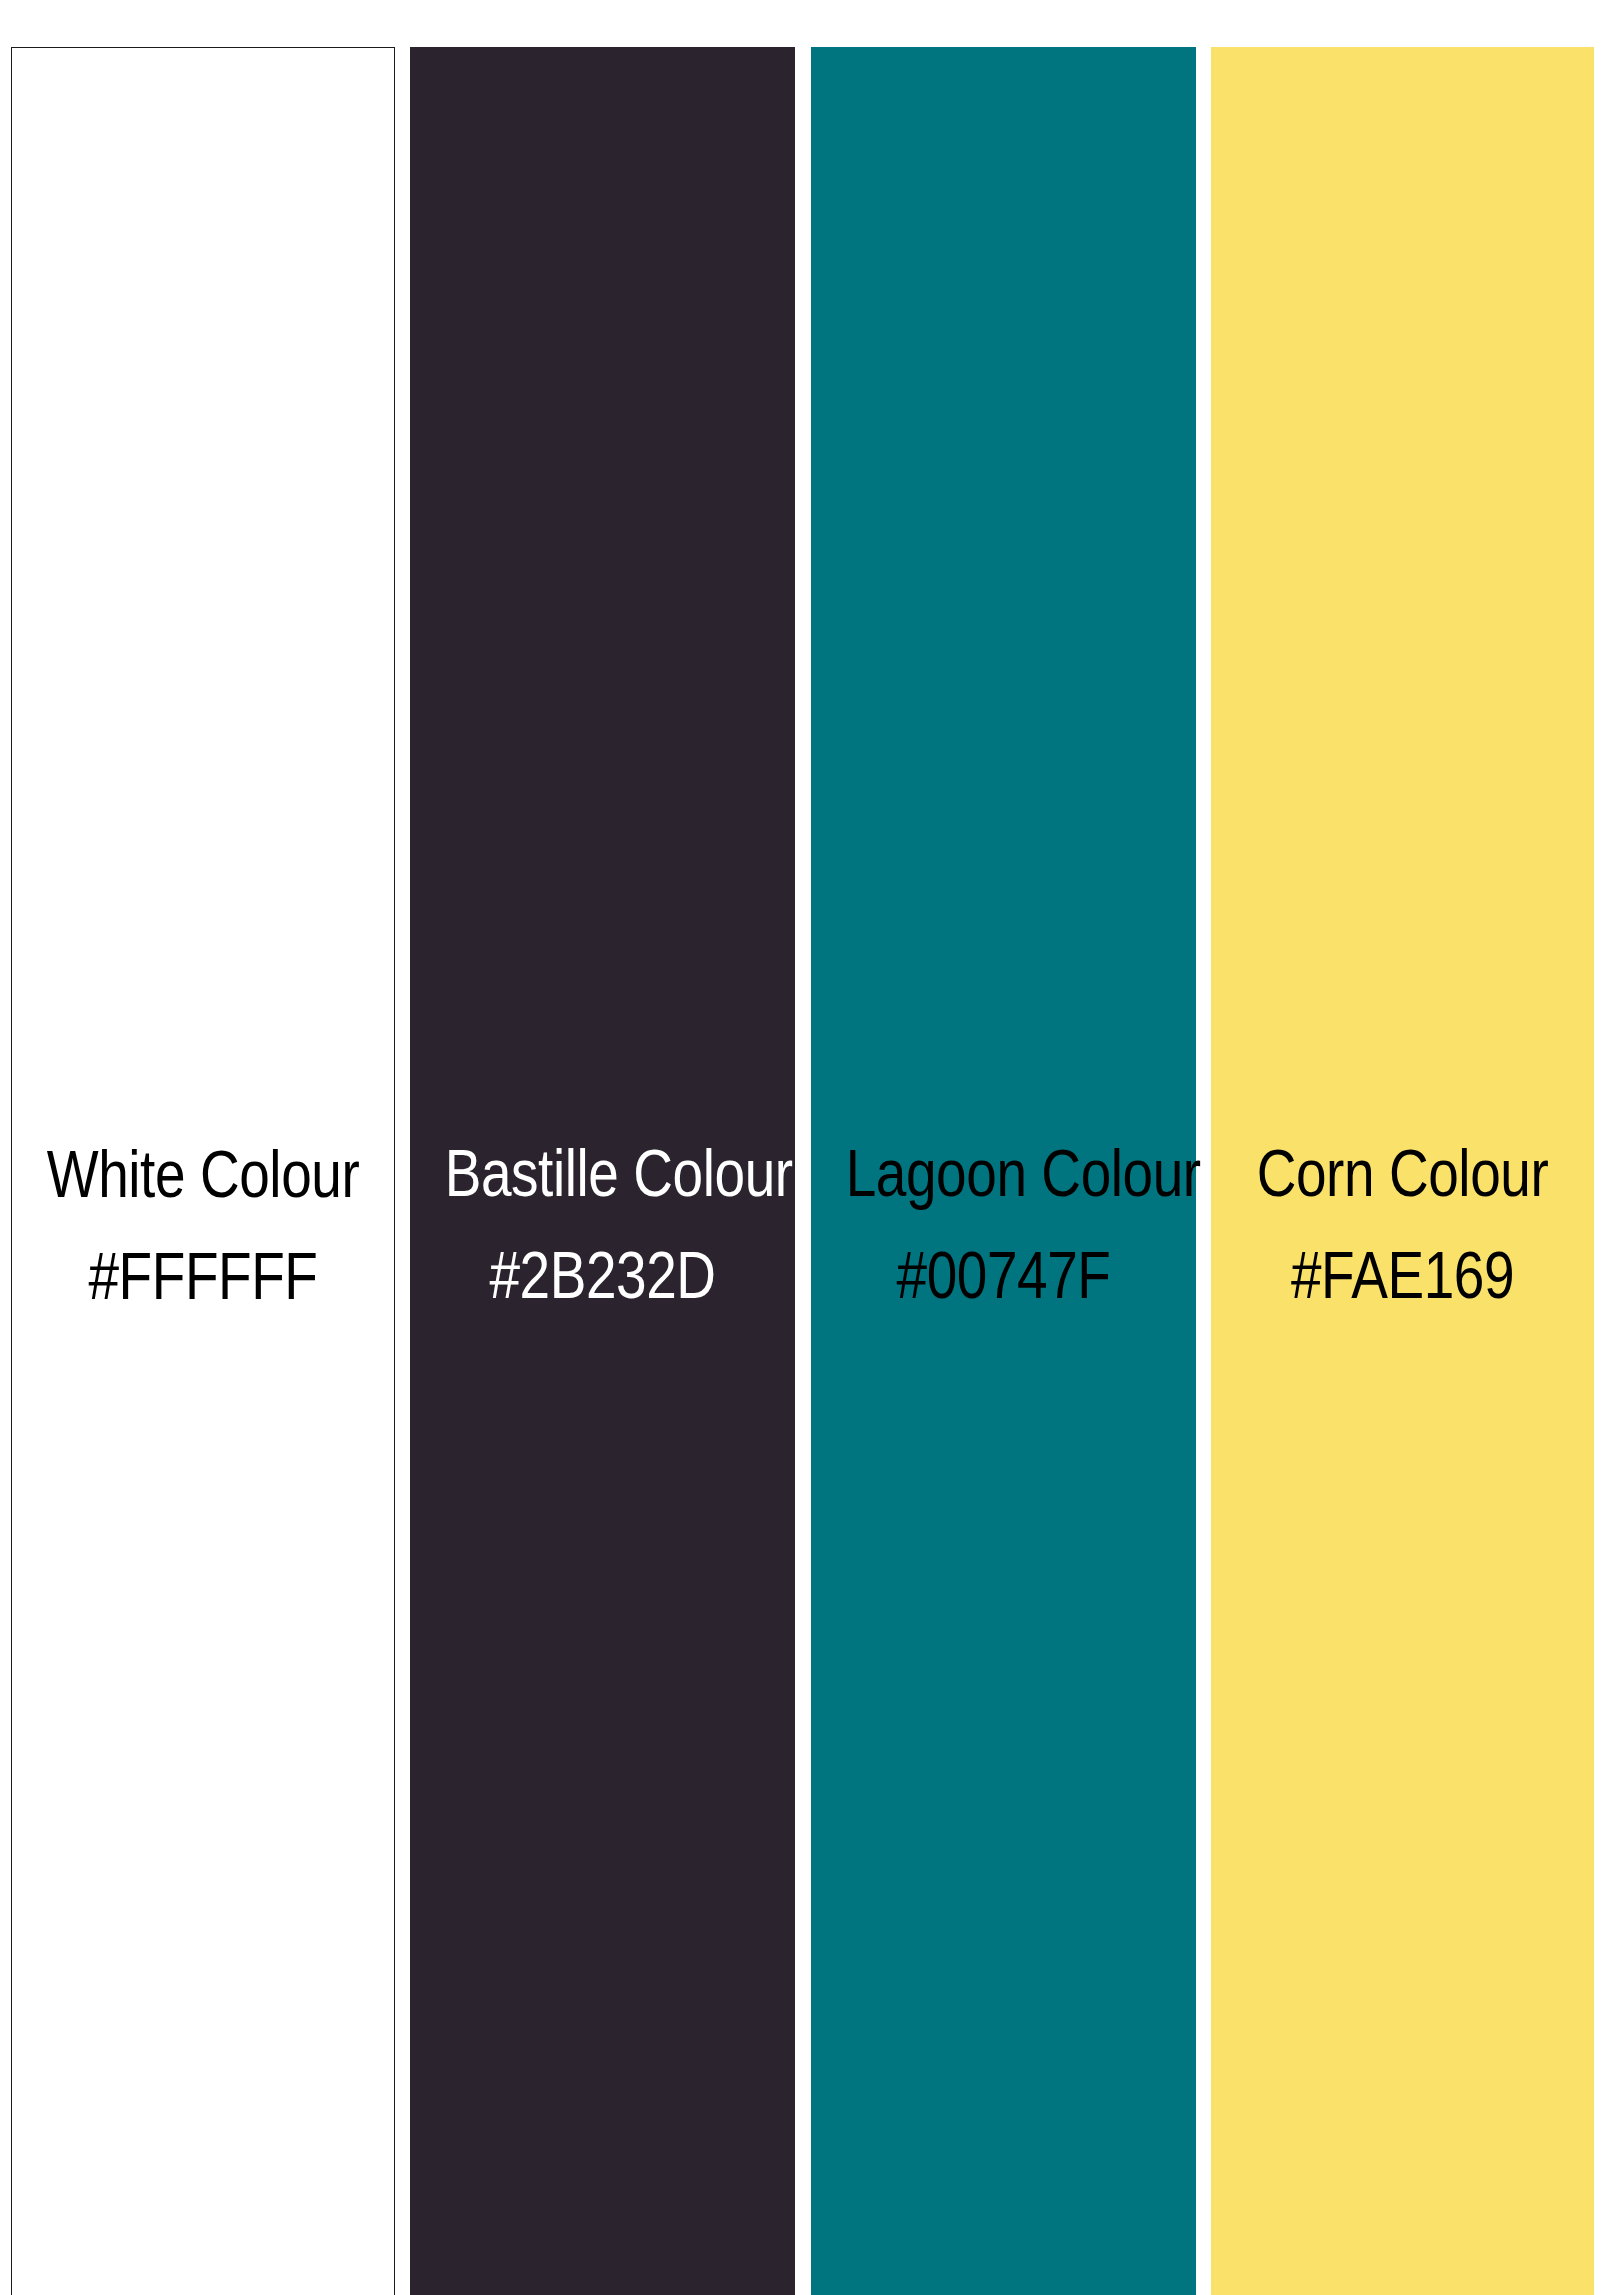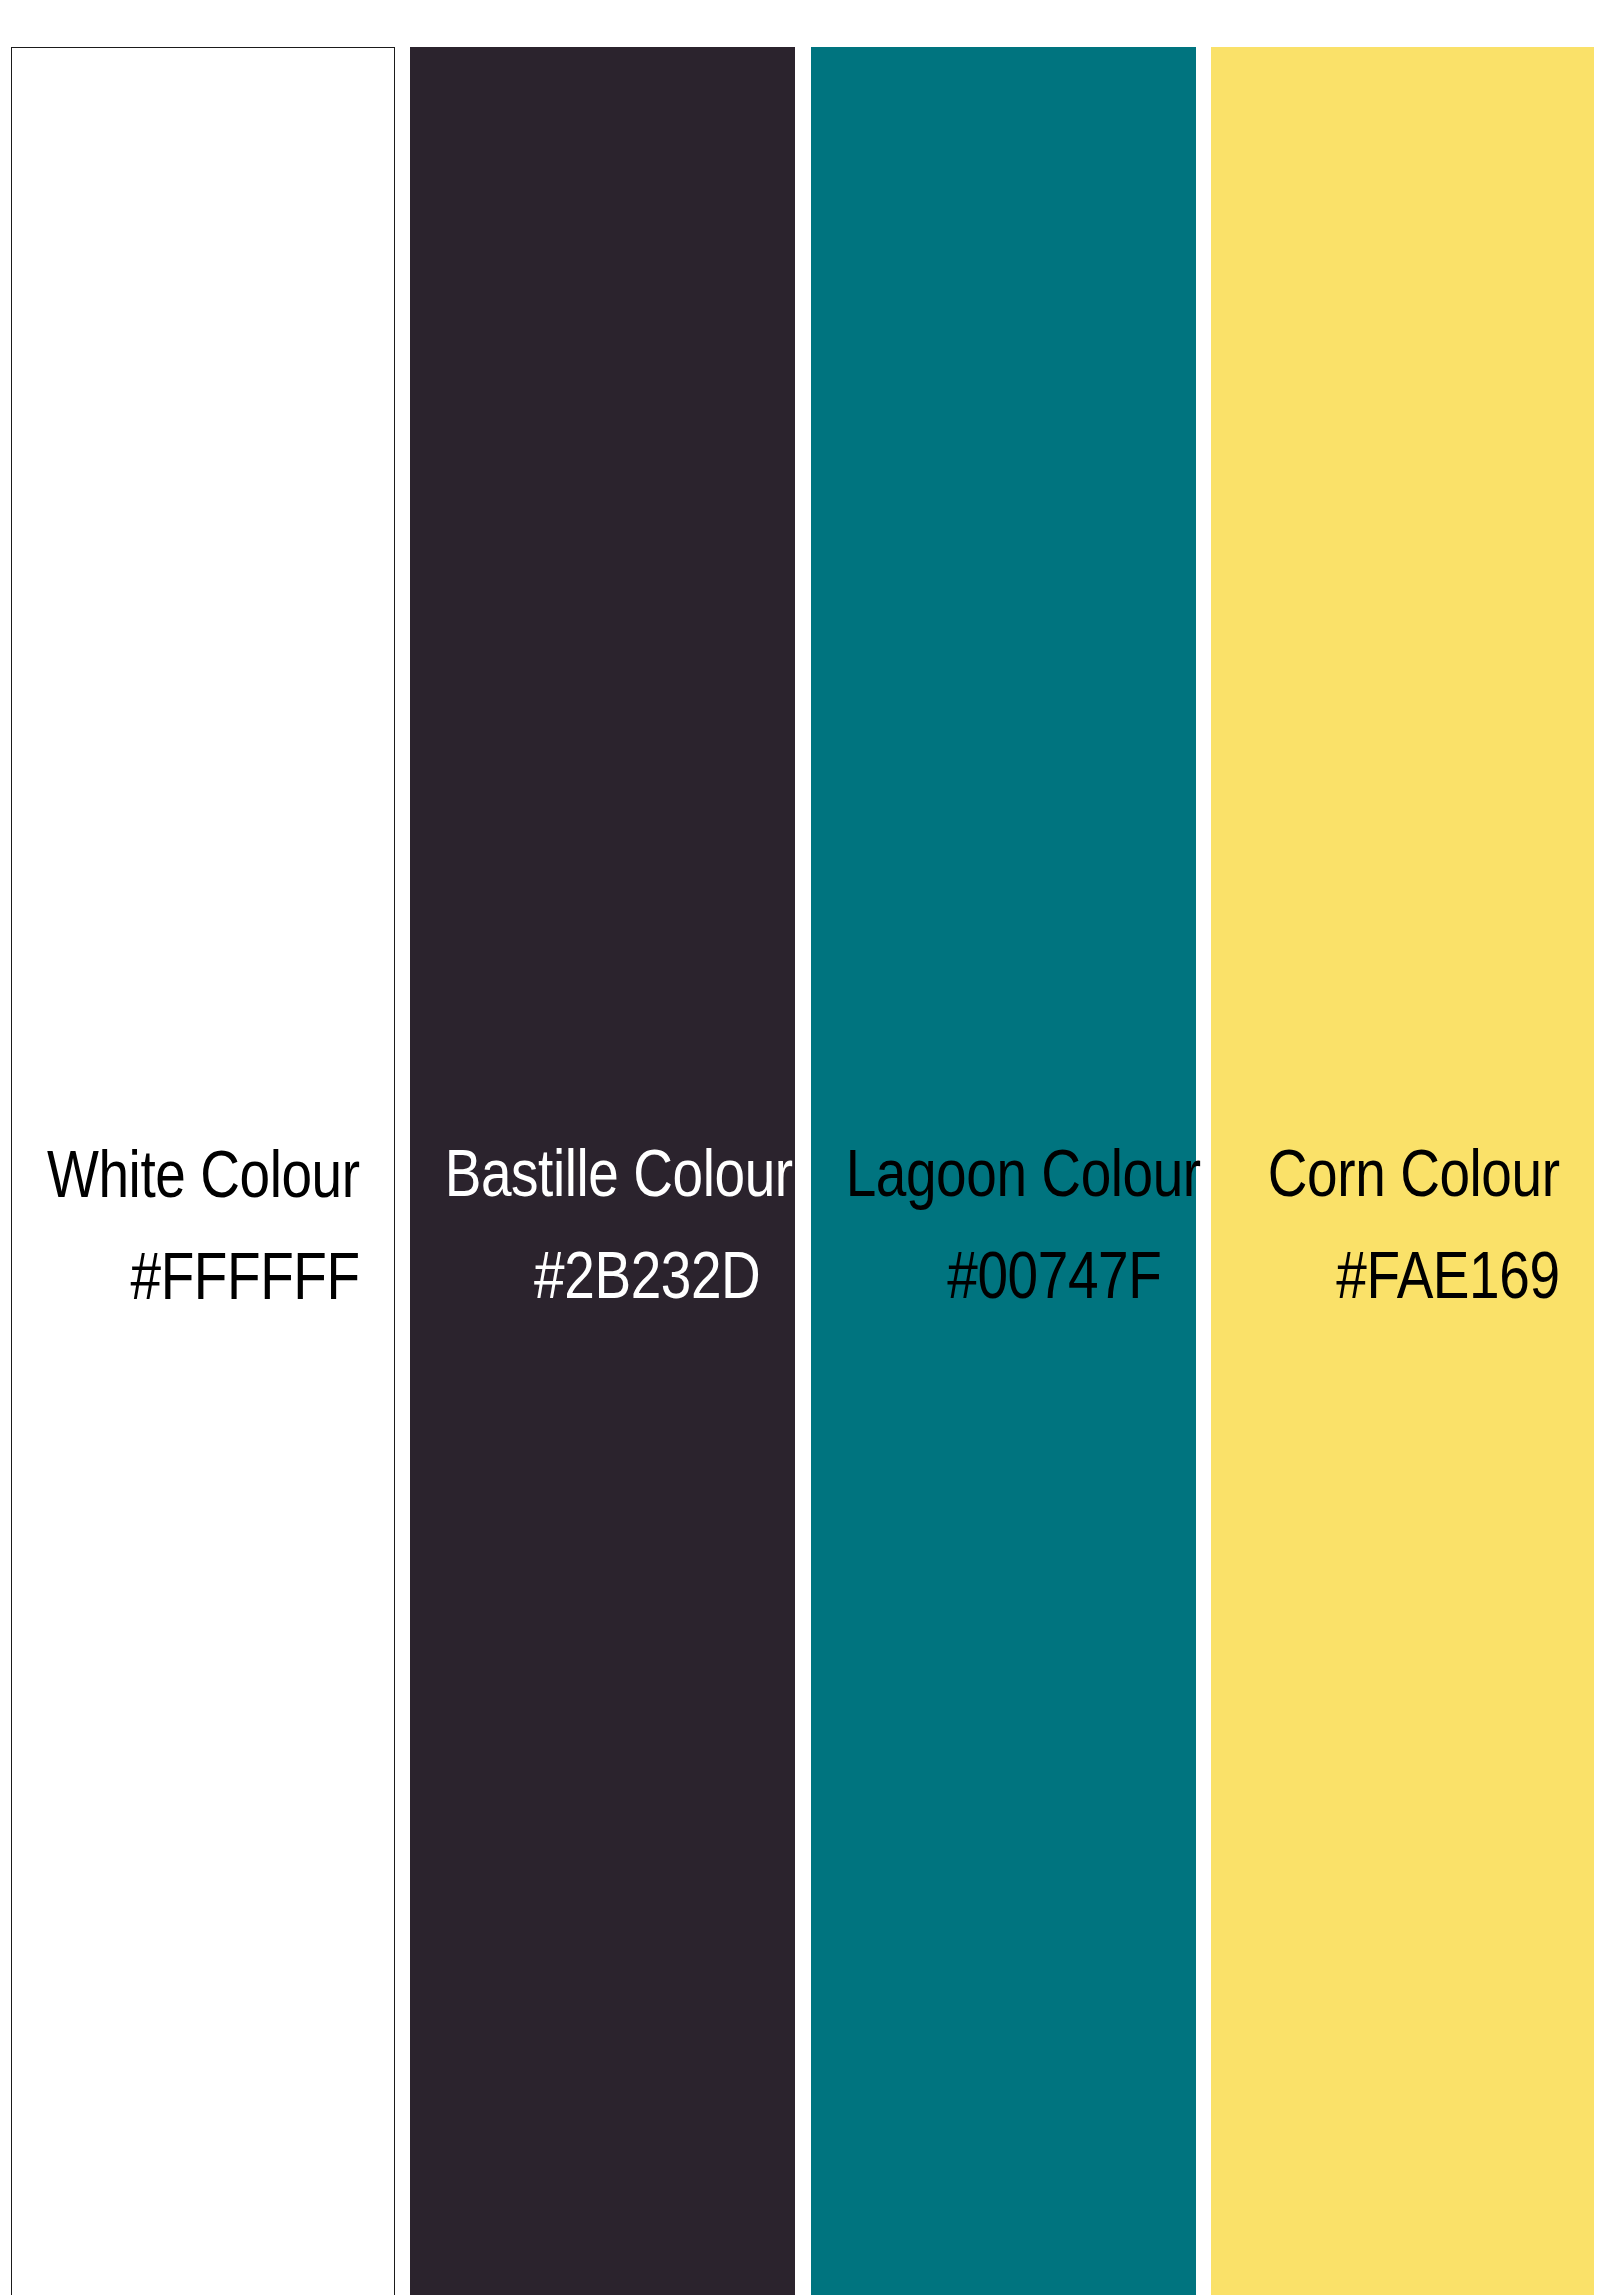--- a/index.html
+++ b/index.html
@@ -41,21 +41,21 @@
   
   .swatch.outlined {
     border: 1.4px solid #1b1b1b;
   }
 
   .swatch-labels {
     position: absolute;
     top: 1083px;
     left: 0;
     right: 0;
-    text-align: right;
+    text-align: center;
     line-height: 1.28;
     font-stretch: condensed;
     font-family: "Liberation Sans Narrow", "Liberation Sans", "DejaVu Sans Condensed", "DejaVu Sans", sans-serif;
   }
 
   .swatch-name,
   .swatch-hex {
     display: block;
     font-size: 67px;
     font-weight: 400;

